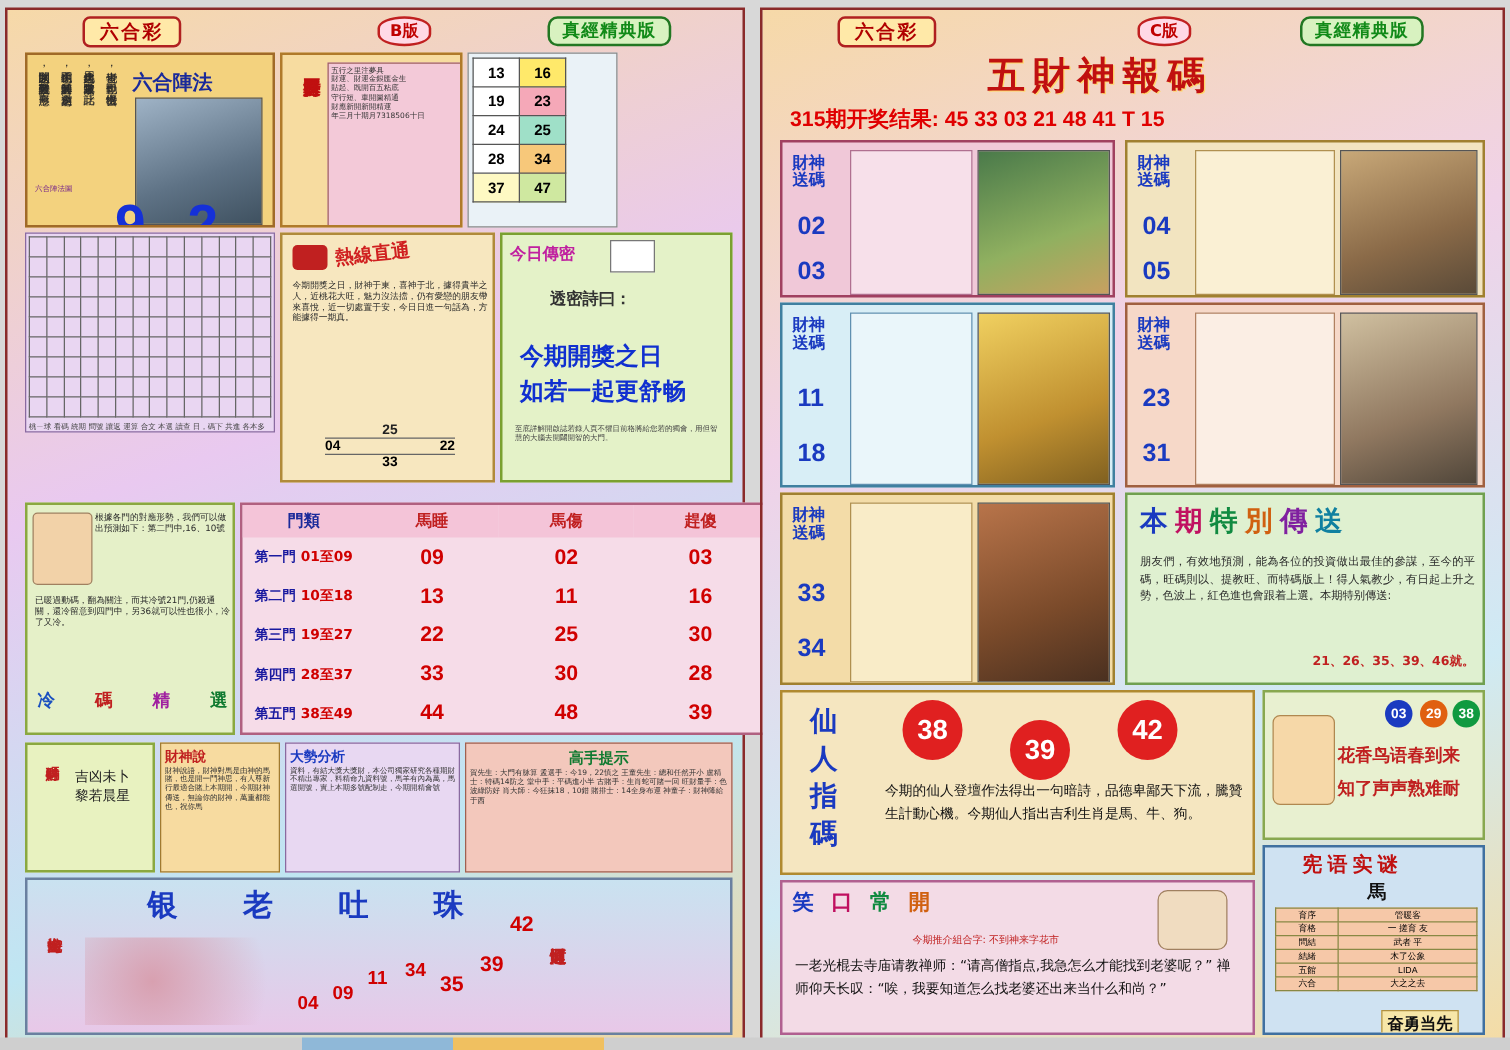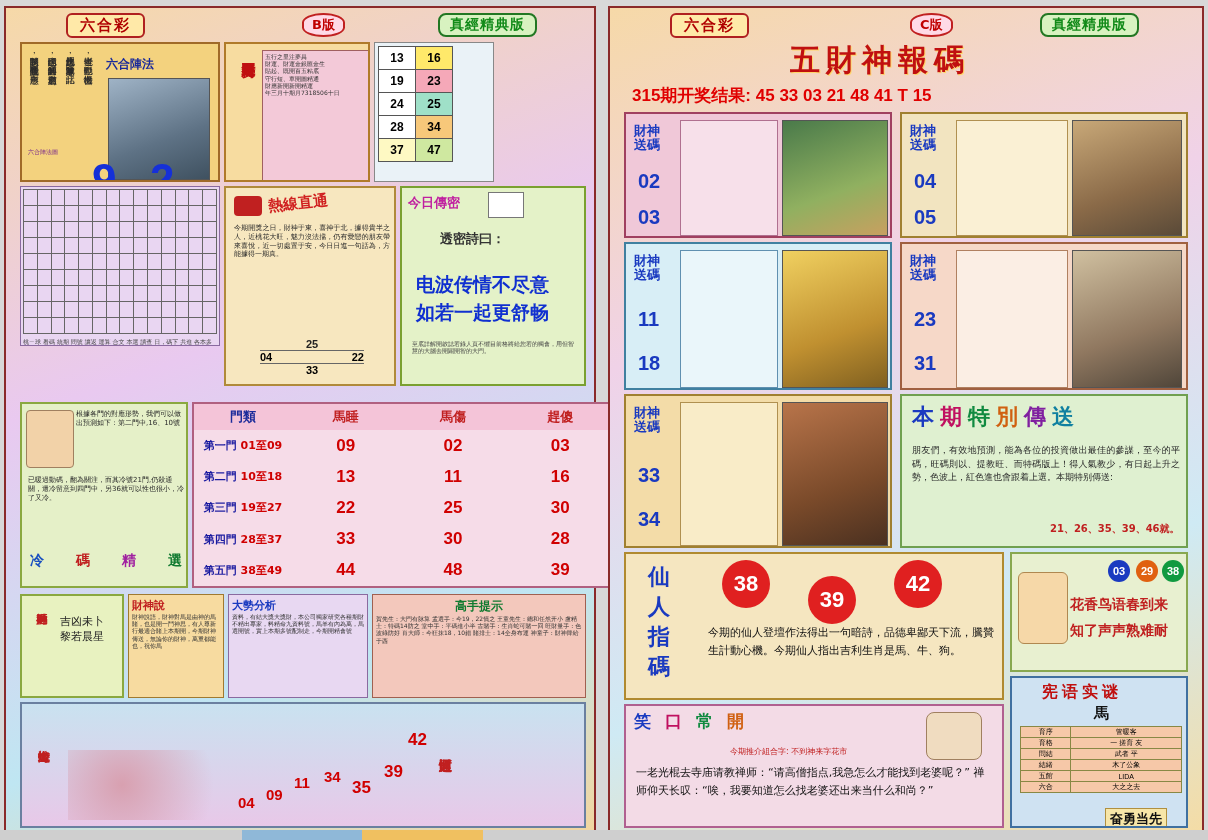--- a/index.html
+++ b/index.html
@@ -50,21 +50,21 @@
     </div>
     <div class="hdr" style="left:432px;">
       <span class="badge3 cn">真經精典版</span>
     </div>
 
     <div class="box" style="left:14px;top:34px;width:200px;height:140px;background:#f3d27e;border:2px solid #a06a28;">
       <div class="tiny cn vtext" style="position:absolute;left:6px;top:6px;height:92px;font-size:9px;">以制勝之間，敵其戰勝不變，而應形</div>
       <div class="tiny cn vtext" style="position:absolute;left:24px;top:6px;height:92px;font-size:9px;">開函窈也，其解師勿通，窮應勿退，</div>
       <div class="tiny cn vtext" style="position:absolute;left:42px;top:6px;height:92px;font-size:9px;">此用兵之法也，無殺掌掌之陣，此話</div>
       <div class="tiny cn vtext" style="position:absolute;left:60px;top:6px;height:92px;font-size:9px;">變者也，即動也，悟出玄機。</div>
-      <div class="cn" style="position:absolute;left:84px;top:12px;font-size:12px;font-weight:bold;color:#1a2a9a;">六合陣法</div>
+      <div class="cn" style="position:absolute;left:84px;top:12px;font-size:16px;font-weight:bold;color:#1a2a9a;">六合陣法</div>
       <div style="position:absolute;left:86px;top:34px;width:100px;height:100px;background:linear-gradient(160deg,#9fb3c6,#5e7285 60%,#3f5160);border:1px solid #555;"></div>
       <div class="cn xtiny" style="position:absolute;left:6px;top:104px;color:#7a2a8a;">六合陣法圖</div>
       <div style="position:absolute;left:70px;top:118px;font-size:44px;font-weight:bold;color:#1530d8;line-height:0.8;">9</div>
       <div style="position:absolute;left:128px;top:118px;font-size:44px;font-weight:bold;color:#1530d8;line-height:0.8;">2</div>
     </div>
 
     <div class="box" style="left:218px;top:34px;width:146px;height:140px;background:#f7dca0;border:2px solid #b07a2a;">
       <div class="cn" style="position:absolute;left:6px;top:8px;width:26px;font-size:14px;font-weight:bold;color:#c01010;writing-mode:vertical-rl;text-orientation:upright;">五行財運走勢</div>
       <div style="position:absolute;left:36px;top:6px;width:104px;height:126px;background:#f3c9d8;border:1px solid #a06060;padding:2px;">
         <div class="cn xtiny">五行之里注夢具</div>
@@ -266,21 +266,21 @@
           <span style="font-size:11px;font-weight:bold;">22</span>
         </div>
         <div style="text-align:center;font-size:11px;font-weight:bold;">33</div>
       </div>
     </div>
 
     <div class="box" style="left:394px;top:178px;width:186px;height:200px;background:#e4f2c8;border:2px solid #7aa030;">
       <div class="cn" style="position:absolute;left:6px;top:6px;font-size:13px;font-weight:bold;color:#c020a0;">今日傳密</div>
       <div style="position:absolute;left:86px;top:4px;width:34px;height:24px;background:#fff;border:1px solid #777;"></div>
       <div class="cn" style="position:absolute;left:38px;top:42px;font-size:13px;font-weight:bold;color:#333;">透密詩曰：</div>
-      <div class="cn" style="position:absolute;left:14px;top:84px;font-size:19px;font-weight:bold;color:#1030d0;">电波传情不尽意</div>
+      <div class="cn" style="position:absolute;left:14px;top:84px;font-size:19px;font-weight:bold;color:#1030d0;">今期開獎之日</div>
       <div class="cn" style="position:absolute;left:14px;top:112px;font-size:19px;font-weight:bold;color:#1030d0;">如若一起更舒畅</div>
       <div class="cn xtiny" style="position:absolute;left:10px;top:152px;width:166px;color:#444;">至底詳解開啟誌若錄人頁不懼目前格將給您若的獨會，用但智慧的大腦去開闢開智的大門。</div>
     </div>
 
     <div class="box" style="left:14px;top:394px;width:168px;height:186px;background:#e5f0c8;border:2px solid #8aa840;">
       <div style="position:absolute;left:4px;top:6px;width:46px;height:56px;background:#f2d2a8;border:1px solid #a08060;border-radius:4px;"></div>
       <div class="cn tiny" style="position:absolute;left:54px;top:6px;width:108px;">根據各門的對應形勢，我們可以做出預測如下：第二門中,16、10號</div>
       <div class="cn tiny" style="position:absolute;left:6px;top:72px;width:156px;">已暖過動碼，翻為關注，而其冷號21門,仍殺通關，還冷留意到四門中，另36就可以性也很小，冷了又冷。</div>
       <div style="position:absolute;left:8px;top:148px;width:152px;display:flex;justify-content:space-between;">
         <span class="cn" style="font-size:14px;font-weight:bold;color:#1a50c0;">冷</span>
@@ -345,20 +345,21 @@
     <div class="box" style="left:222px;top:586px;width:140px;height:104px;background:#e8d8f2;border:1px solid #8a6aa0;padding:3px;">
       <div class="cn" style="font-size:11px;font-weight:bold;color:#1a3ac0;">大勢分析</div>
       <div class="cn xtiny">資料，有結大獎大獎財，本公司獨家研究各種期財不精出專家，料精命九資料號，馬羊有內為萬，馬選開號，實上本期多號配制走，今期開精會號</div>
     </div>
     <div class="box" style="left:366px;top:586px;width:214px;height:104px;background:#f3c8bc;border:1px solid #a06050;padding:3px;">
       <div class="cn" style="font-size:12px;font-weight:bold;color:#107a30;text-align:center;">高手提示</div>
       <div class="cn xtiny">賀先生：大門有脉算 孟選手：今19，22慎之 王童先生：總和任然开小 盧精士：特碼14防之 堂中手：平碼進小半 古賭手：生肖蛇可賭一回 旺財量手：色波綠防好 肖大師：今狂抹18，10錯 賭排士：14全身布運 神童子：財神降給于西</div>
     </div>
 
     <div class="box" style="left:14px;top:694px;width:566px;height:126px;background:linear-gradient(180deg,#c9e2f0,#e8c8e8);border:2px solid #6a80a0;">
+      <div class="cn" style="position:absolute;left:96px;top:4px;font-size:24px;font-weight:bold;color:#1a3ac0;letter-spacing:22px;">银 老 吐 珠</div>
       <div class="cn" style="position:absolute;left:12px;top:36px;width:18px;font-size:12px;font-weight:bold;color:#c02020;writing-mode:vertical-rl;text-orientation:upright;">金蛇出海</div>
       <div class="cn" style="position:absolute;left:414px;top:44px;width:18px;font-size:13px;font-weight:bold;color:#c02020;writing-mode:vertical-rl;text-orientation:upright;">財運恆通</div>
       <div style="position:absolute;left:0;top:0;width:100%;height:100%;">
         <span style="position:absolute;left:216px;top:90px;font-size:15px;font-weight:bold;color:#d00000;">04</span>
         <span style="position:absolute;left:244px;top:82px;font-size:15px;font-weight:bold;color:#d00000;">09</span>
         <span style="position:absolute;left:272px;top:70px;font-size:15px;font-weight:bold;color:#d00000;">11</span>
         <span style="position:absolute;left:302px;top:64px;font-size:15px;font-weight:bold;color:#d00000;">34</span>
         <span style="position:absolute;left:330px;top:74px;font-size:17px;font-weight:bold;color:#d00000;">35</span>
         <span style="position:absolute;left:362px;top:58px;font-size:17px;font-weight:bold;color:#d00000;">39</span>
         <span style="position:absolute;left:386px;top:26px;font-size:17px;font-weight:bold;color:#d00000;">42</span>

